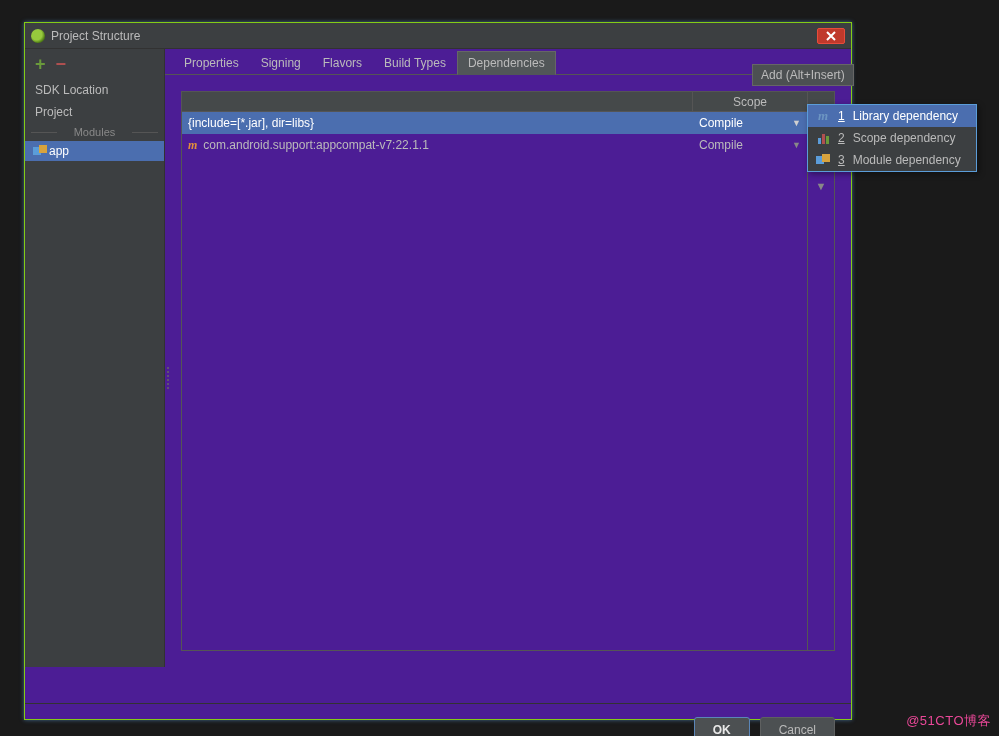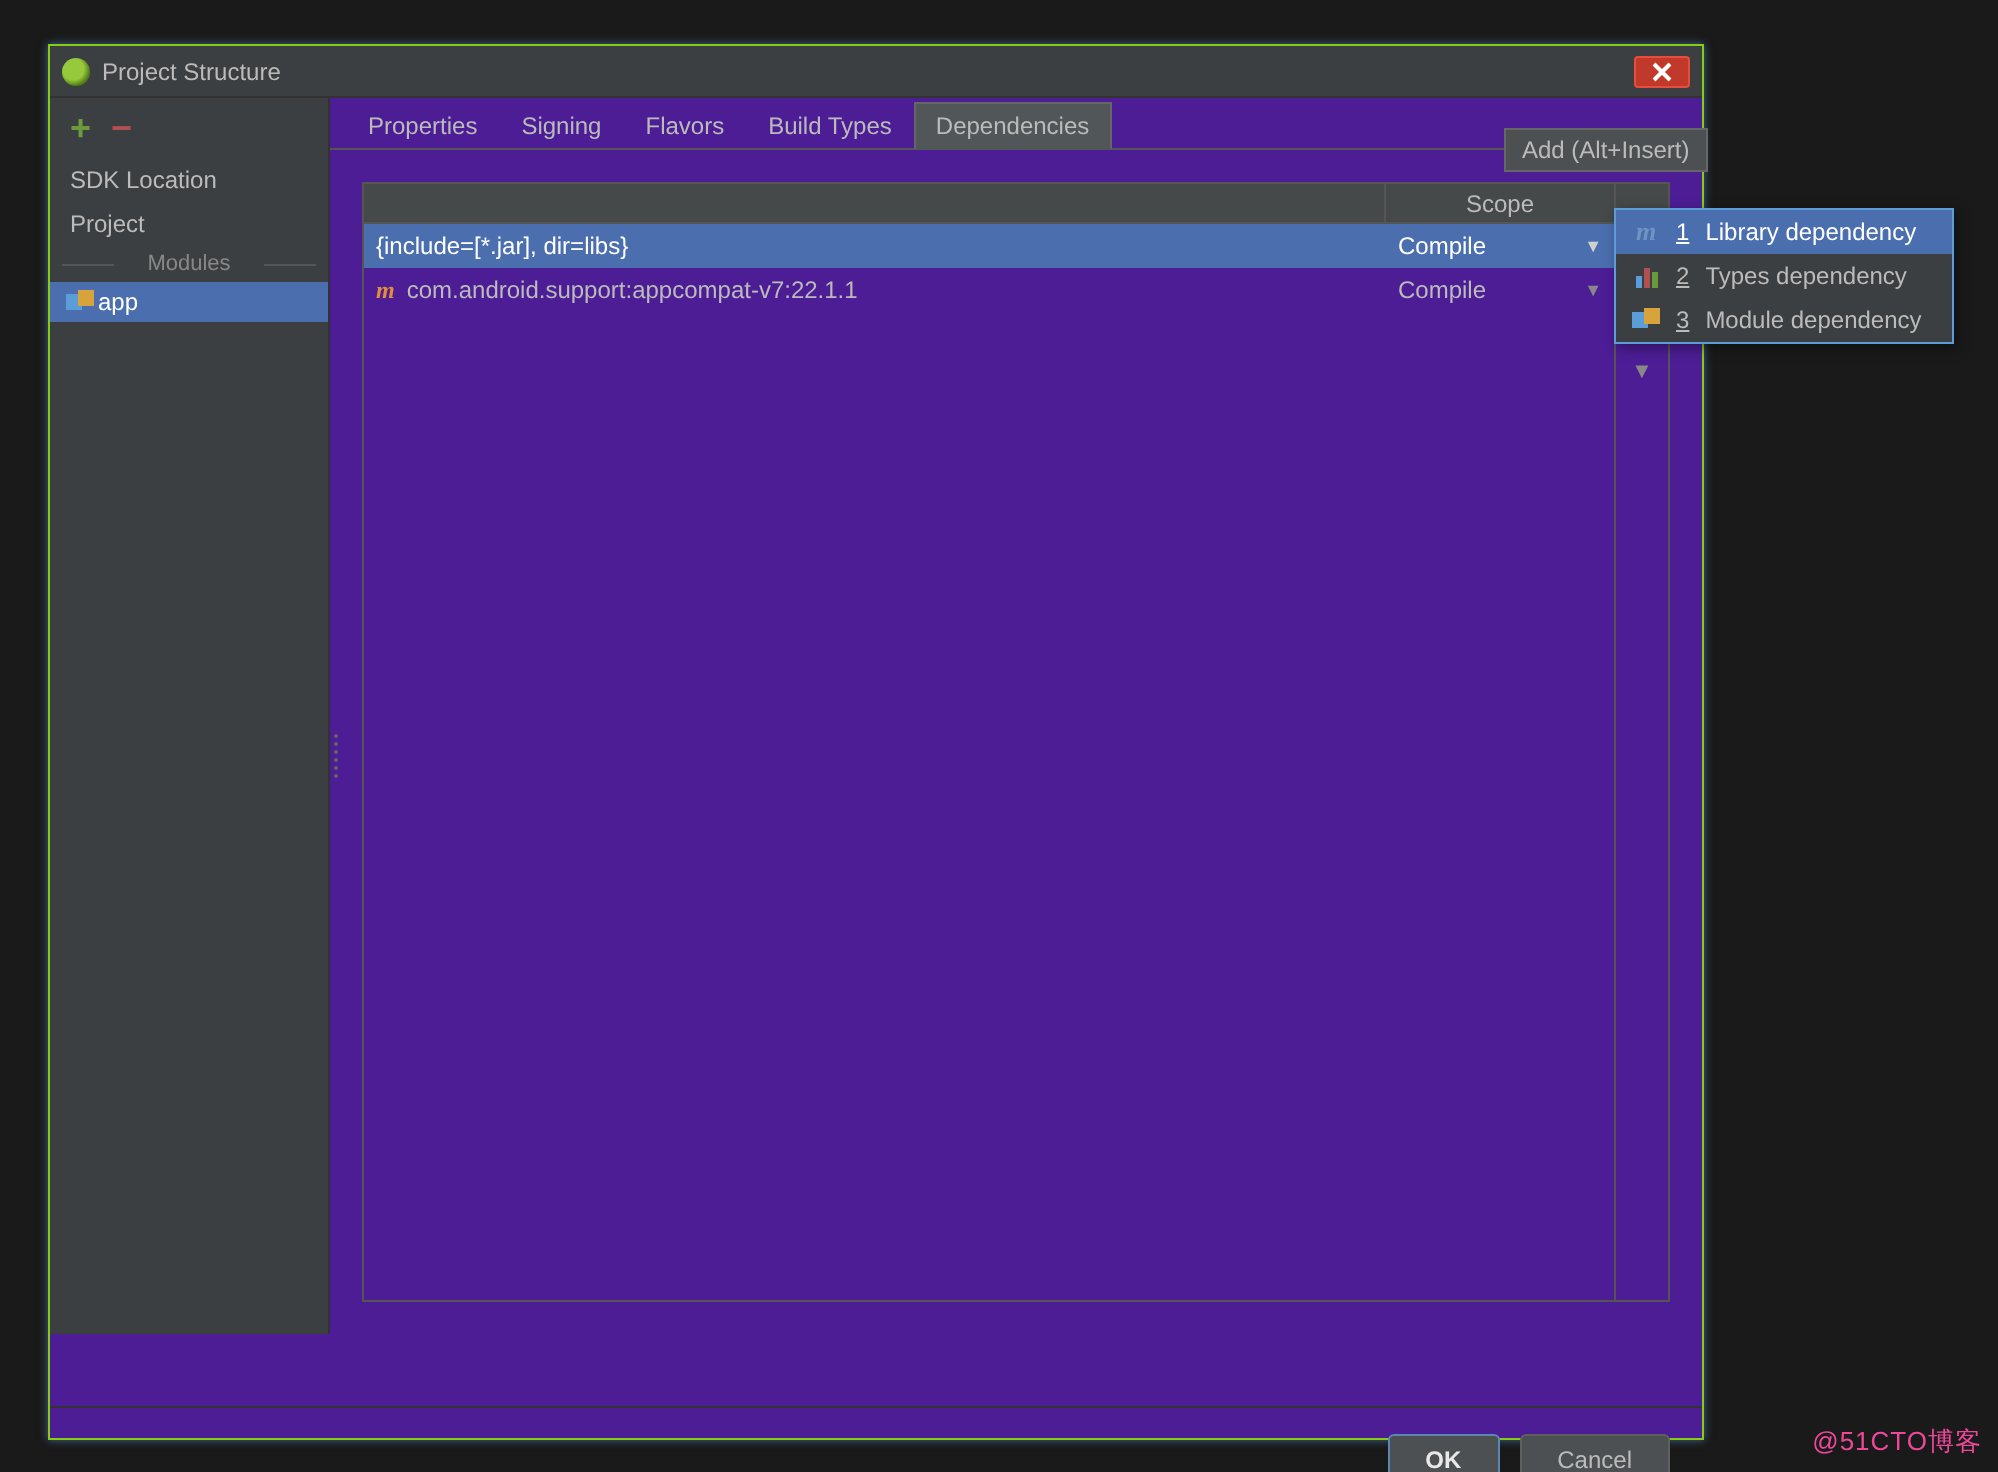--- a/index.html
+++ b/index.html
@@ -183,21 +183,21 @@
     <span class="num">1</span>
     <span>Library dependency</span>
   </div>
   <div class="popup-item">
     <span class="pi-icon bars">
         <span></span>
         <span></span>
         <span></span>
       </span>
     <span class="num">2</span>
-    <span>Types dependency</span>
+    <span>Scope dependency</span>
   </div>
   <div class="popup-item">
     <span class="pi-icon mod">
       <svg viewBox="0 0 14 12">
           <rect x="0" y="2" width="8" height="8" fill="#5b9dd9"></rect>
           <rect x="6" y="0" width="8" height="8" fill="#d8a33d"></rect>
         </svg>
     </span>
     <span class="num">3</span>
     <span>Module dependency</span>

